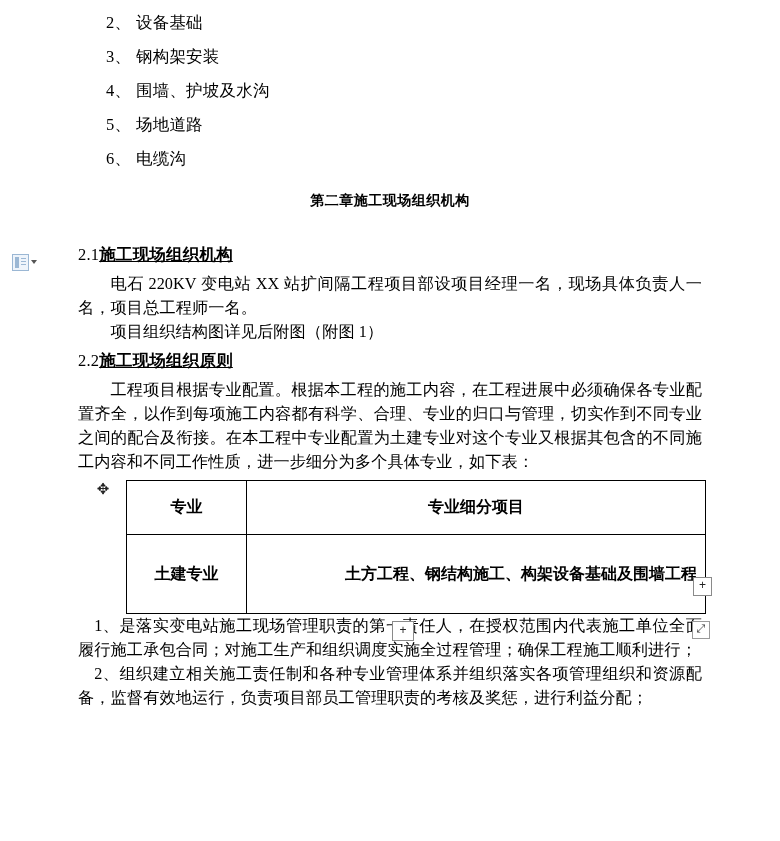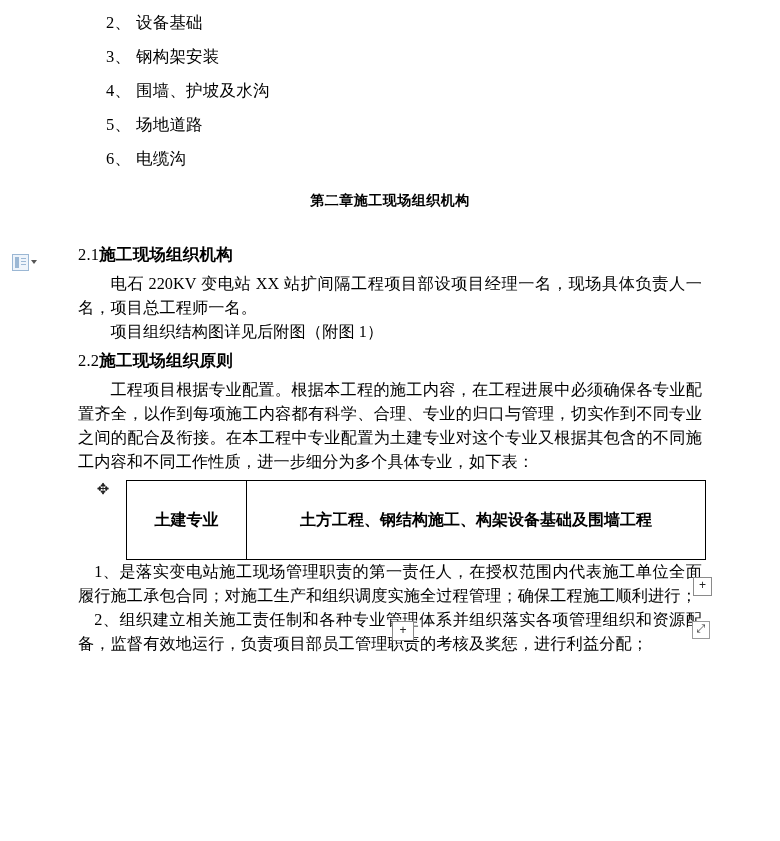--- a/index.html
+++ b/index.html
@@ -50,20 +50,21 @@
     margin: 0;
     padding: 0;
     line-height: 34px;
     letter-spacing: 0.2px;
   }
   .sec-head .num {
     font-weight: normal;
   }
   .sec-head .txt {
     font-weight: bold;
+    text-decoration: underline;
   }
   .sec-head-2 {
     font-size: 16.5px;
     font-weight: bold;
     line-height: 34px;
     margin: 0;
     padding: 0;
   }
   .para {
     font-size: 16.2px;
@@ -88,21 +89,21 @@
   table.maintable td {
     border: 1px solid #000000;
     font-size: 16px;
     padding: 0 8px;
     height: 53px;
     vertical-align: middle;
   }
   td.col-a { width: 103px; text-align: center; font-weight: bold; }
   td.col-b { text-align: center; font-weight: bold; }
   td.cell-a { width: 103px; text-align: center; font-weight: bold; }
-  td.cell-b { text-align: center; font-weight: bold; padding-left: 2px; }
+  td.cell-b { text-align: right; font-weight: bold; padding-left: 2px; }
   tr.tall td { height: 78px; }
 
   
   .ui-layout-icon {
     position: absolute;
     left: 12px;
     top: 252px;
     width: 26px;
     height: 20px;
     display: flex;
@@ -220,20 +221,24 @@
   <div class="para">项目组织结构图详见后附图（附图 1）</div>
 
   <div class="sec-head">
     <span class="num">2.2</span><span class="txt">施工现场组织原则</span>
   </div>
 
   <div class="para">工程项目根据专业配置。根据本工程的施工内容，在工程进展中必须确保各专业配置齐全，以作到每项施工内容都有科学、合理、专业的归口与管理，切实作到不同专业之间的配合及衔接。在本工程中专业配置为土建专业对这个专业又根据其包含的不同施工内容和不同工作性质，进一步细分为多个具体专业，如下表：</div>
 
   <table class="maintable">
     <tbody>
+      <tr>
+        <td class="col-a">专业</td>
+        <td class="col-b">专业细分项目</td>
+      </tr>
       <tr class="tall">
         <td class="cell-a">土建专业</td>
         <td class="cell-b">土方工程、钢结构施工、构架设备基础及围墙工程</td>
       </tr>
     </tbody>
   </table>
 
 
 
   <div class="para indent1">1、是落实变电站施工现场管理职责的第一责任人，在授权范围内代表施工单位全面履行施工承包合同；对施工生产和组织调度实施全过程管理；确保工程施工顺利进行；</div>

